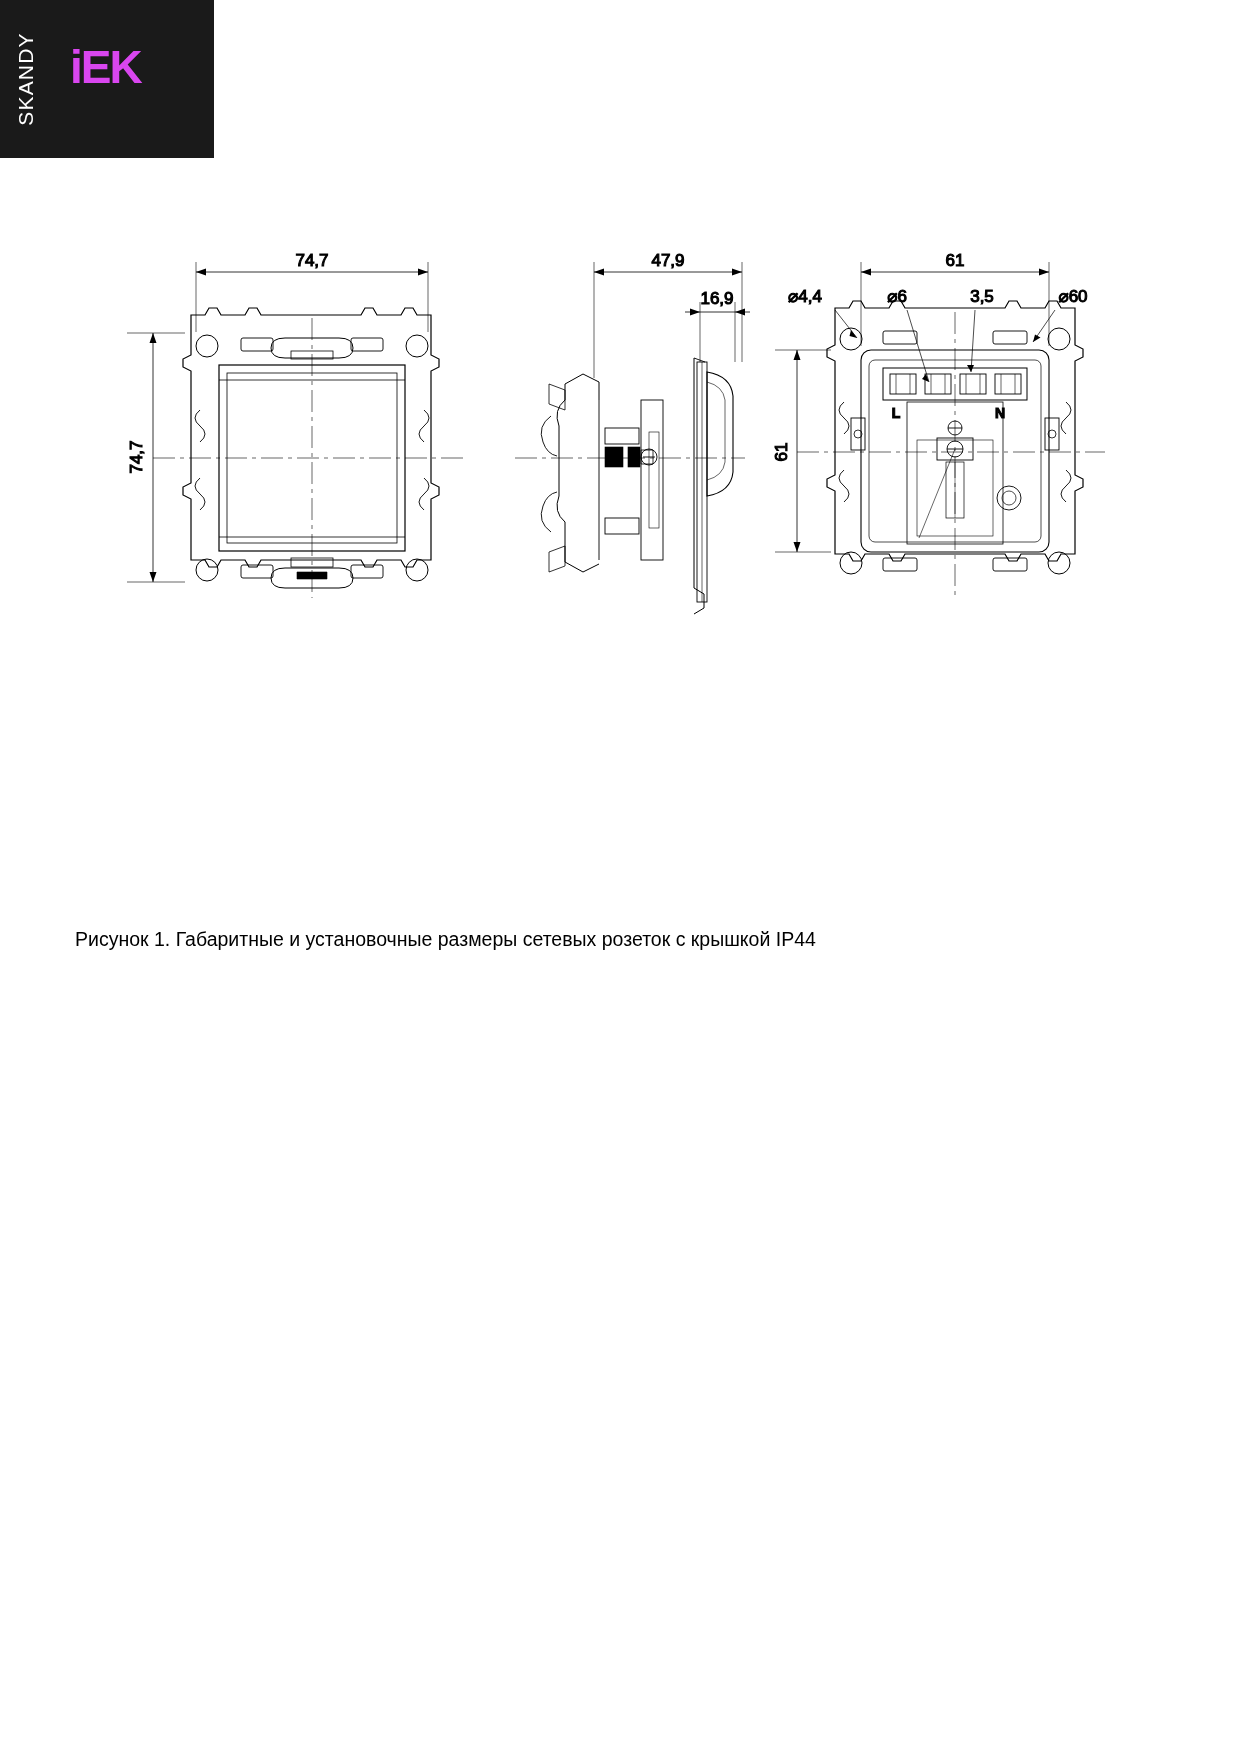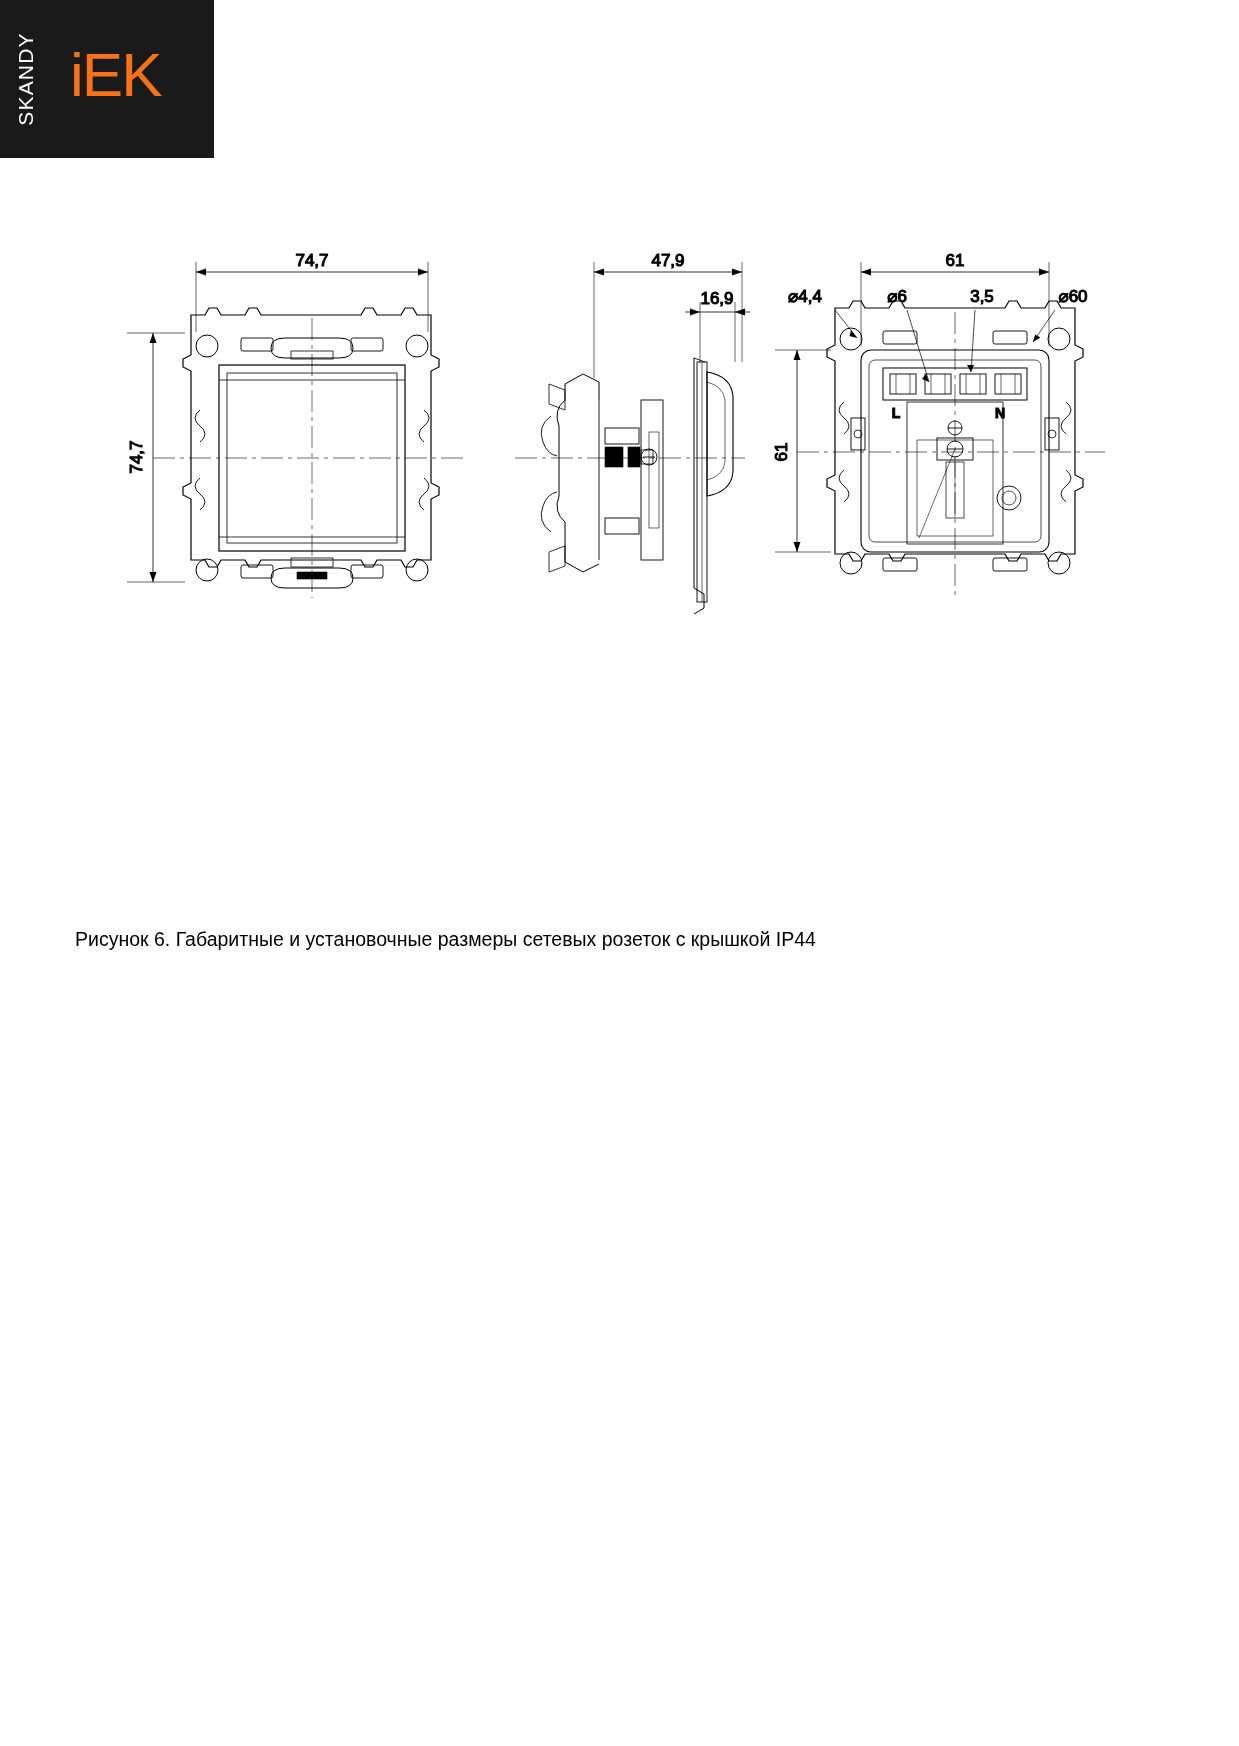--- a/index.html
+++ b/index.html
@@ -39,23 +39,23 @@
     letter-spacing: 1.2px;
     display: flex;
     align-items: center;
     justify-content: center;
     font-family: "Liberation Sans", sans-serif;
   }
   .brand-logo {
     position: absolute;
     left: 70px;
     top: 44px;
-    color: #f97316;
-    font-size: 62px;
-    font-weight: normal;
+    color: #d946ef;
+    font-size: 46px;
+    font-weight: bold;
     letter-spacing: -2px;
     font-family: "Liberation Sans", sans-serif;
     line-height: 1;
   }
 
   
   .drawing {
     position: absolute;
     left: 0;
     top: 250px;
@@ -304,13 +304,13 @@
       <path d="M988,92 l2,-7.5 l5.5,3 Z" fill="#000000" stroke="none"></path>
       <text class="dim" x="1028" y="52" text-anchor="middle">⌀60</text>
 
       <line x1="910" y1="199" x2="874" y2="288" stroke-width="0.6"></line>
     </g>
 
   </g>
 </svg>
 </div>
 
-<div class="caption">Рисунок 6. Габаритные и установочные размеры сетевых розеток с крышкой IP44</div>
+<div class="caption">Рисунок 1. Габаритные и установочные размеры сетевых розеток с крышкой IP44</div>
 
 </body></html>

